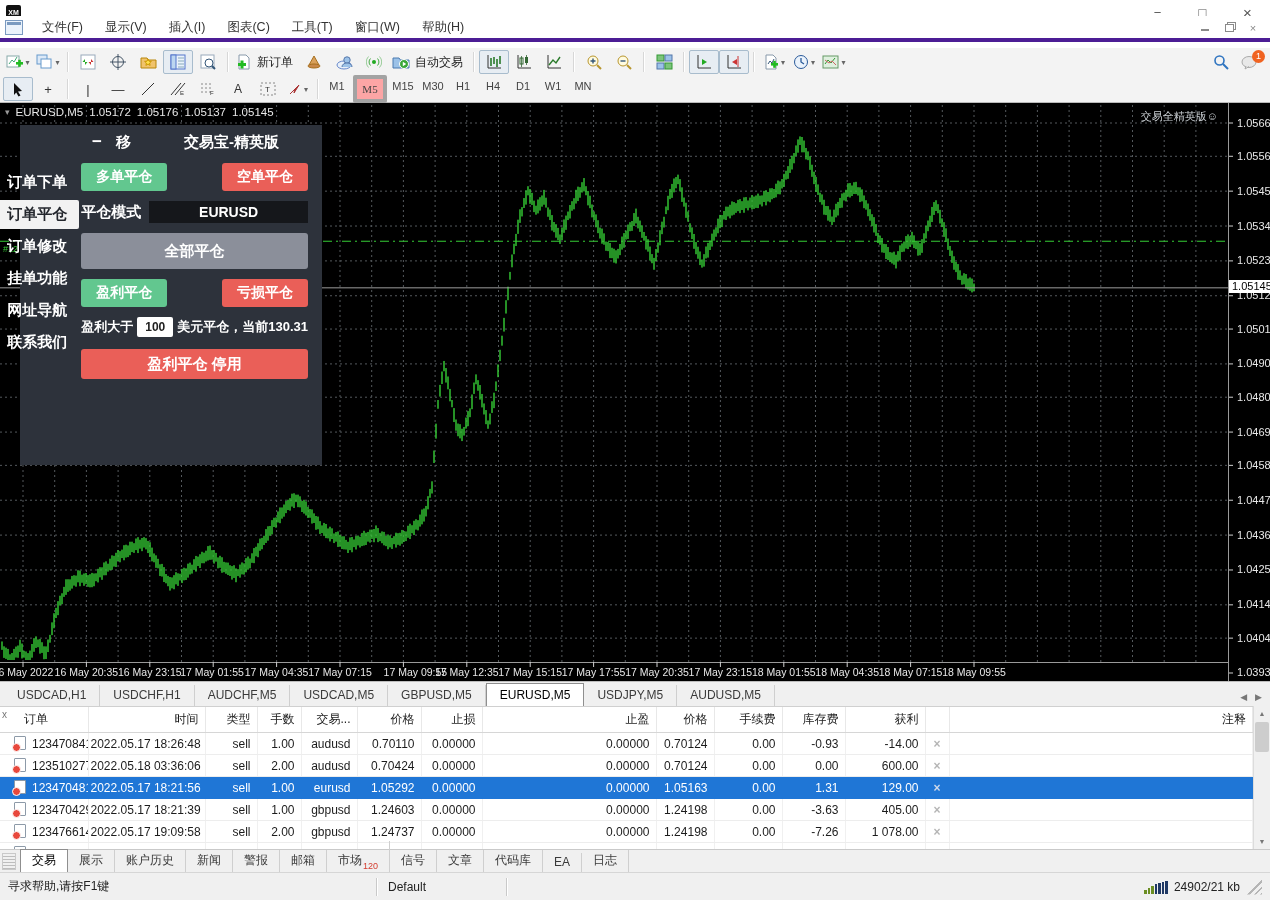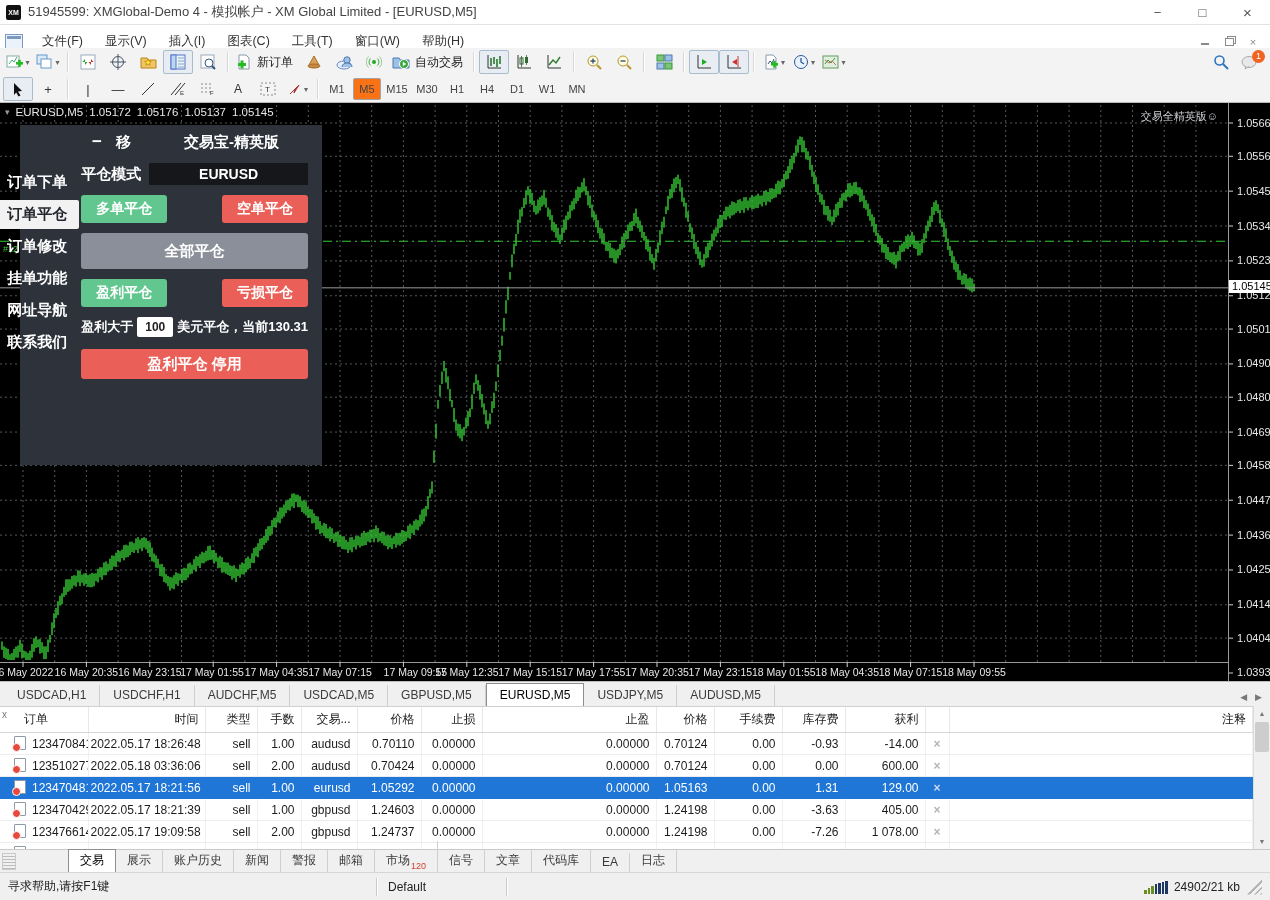--- a/index.html
+++ b/index.html
@@ -9,22 +9,22 @@
   
   #titlebar{position:absolute;left:0;top:0;width:1270px;height:24px;background:#fff;
             border-bottom:1px solid #e3e3e3;display:flex;align-items:center;}
   #xm-logo{width:15px;height:15px;background:#111;color:#fff;font-size:7px;font-weight:bold;
            display:flex;align-items:center;justify-content:center;border-radius:2px;margin:0 7px 0 6px;}
   #title-text{font-size:13px;color:#444;}
   .win-ctrls{margin-left:auto;display:flex;height:100%;}
   .win-btn{width:45px;height:100%;display:flex;align-items:center;justify-content:center;
            font-size:13px;color:#555;}
   
-  #menubar{position:absolute;left:0;top:30px;width:1270px;height:22px;background:#fff;
-           display:flex;align-items:center;border-bottom:7px solid #4c1d95;}
+  #menubar{position:absolute;left:0;top:16px;width:1270px;height:22px;background:#fff;
+           display:flex;align-items:center;border-bottom:4px solid #4c1d95;}
   #menubar .child-ico{width:16px;height:13px;border:1px solid #7a9ac0;background:#eaf2fb;margin:0 8px 0 5px;position:relative;}
   #menubar .child-ico::after{content:"";position:absolute;left:1px;top:1px;right:1px;height:3px;background:#7a9ac0;}
   .menu-item{font-size:12.5px;color:#333;padding:2px 11px;}
   .child-win-ctrls{margin-left:auto;display:flex;align-items:center;gap:10px;padding-right:10px;}
   .cw{width:14px;height:12px;display:flex;align-items:flex-end;justify-content:center;color:#8a8a8a;font-size:11px;line-height:10px;}
   .cw .bar{width:8px;height:2px;background:#8a8a8a;margin-bottom:2px;}
   .cw .rest{width:7px;height:6px;border:1px solid #8a8a8a;box-shadow:2px -2px 0 -1px #fff,2px -2px 0 0 #8a8a8a;margin-bottom:1px;}
 
   
   #toolbar1{position:absolute;left:0;top:48px;width:1270px;height:28px;background:#f3f3f3;
@@ -32,21 +32,21 @@
   #toolbar2{position:absolute;left:0;top:76px;width:1270px;height:27px;background:#f3f3f3;
             display:flex;align-items:center;padding-left:3px;box-sizing:border-box;border-bottom:1px solid #b9b9b9;}
   .tsep{width:1px;height:20px;background:#d7d7d7;margin:0 4px;border-right:1px solid #fff;}
   .tbtn{height:22px;min-width:24px;display:flex;align-items:center;justify-content:center;
         border:1px solid transparent;border-radius:2px;padding:0 2px;gap:2px;}
   .tbtn.pressed{background:#e7edf3;border:1px solid #a8bccd;}
   .tbtn .dd{font-size:8px;color:#666;}
   .tbtn .lab{font-size:12px;color:#222;padding:0 3px;}
   .tfbtn{height:20px;min-width:26px;display:flex;align-items:center;justify-content:center;
          font-size:11px;color:#444;border:1px solid transparent;border-radius:2px;}
-  .tfbtn.active{background:#f97316;border:1px solid #a3a3a3;}
+  .tfbtn.active{background:#fca5a5;border:4px solid #a3a3a3;font-family:Liberation Serif, serif;}
   .tool-glyph{font-size:13px;color:#333;}
   #tb-right{margin-left:auto;display:flex;align-items:center;gap:12px;padding-right:12px;}
   .badge{position:absolute;top:-5px;right:-7px;background:#f06321;color:#fff;border-radius:50%;
          width:13px;height:13px;font-size:9px;display:flex;align-items:center;justify-content:center;}
 
   
   #chart-area{position:absolute;left:0;top:103px;width:1270px;height:578px;background:#000;}
   #chart-svg{position:absolute;left:0;top:0;pointer-events:none;}
   #ohlc-line{position:absolute;left:5px;top:3px;color:#e8e8e8;font-size:11.5px;display:flex;gap:6px;align-items:center;z-index:3;}
   #ohlc-line .tri{color:#9a9a9a;font-size:9px;}
@@ -112,21 +112,21 @@
   .xcell{color:#b5b5b5;font-weight:bold;text-align:center !important;padding:3px 0 !important;}
   #orders tr.selected .xcell{color:#cfd9ea;}
   #term-close{position:absolute;left:2px;top:709px;color:#777;font-size:10px;z-index:3;}
   #vscroll{position:absolute;left:1253px;top:706px;width:17px;height:143px;background:#f0f0f0;border-left:1px solid #dcdcdc;box-sizing:border-box;}
   .varrow{position:absolute;left:0;width:16px;height:15px;display:flex;align-items:center;justify-content:center;
           font-size:7px;color:#777;background:#f0f0f0;}
   #vthumb{position:absolute;left:1px;top:16px;width:14px;height:30px;background:#cdcdcd;border-radius:2px;}
 
   
   #terminal-tabs{position:absolute;left:0;top:849px;width:1270px;height:23px;background:#f0f0f0;
-                 border-top:1px solid #c9c9c9;display:flex;align-items:flex-end;padding-left:2px;box-sizing:border-box;gap:48px;}
+                 border-top:1px solid #c9c9c9;display:flex;align-items:flex-end;padding-left:2px;box-sizing:border-box;}
   #tabstrip-ico{width:12px;height:15px;margin:0 4px 2px 0;background:
      repeating-linear-gradient(0deg,#bdbdbd 0 1px,#f0f0f0 1px 3px);border:1px solid #c9c9c9;}
   .ttab{font-size:12px;color:#3a3a3a;padding:2px 11px 3px 11px;border-right:1px solid #cfcfcf;display:flex;align-items:flex-end;}
   .ttab.active{background:#fff;border:1px solid #8f8f8f;border-bottom:none;color:#000;}
   .ttab .sub{font-size:9px;color:#d43c2e;margin-left:1px;position:relative;top:2px;margin-top:16px;}
 
   
   #statusbar{position:absolute;left:0;top:872px;width:1270px;height:28px;background:#f0f0f0;
              border-top:1px solid #d6d6d6;display:flex;align-items:center;font-size:12px;color:#222;box-sizing:border-box;}
   .sb-sep{width:1px;height:18px;background:#c9c9c9;border-right:1px solid #fff;}
@@ -139,21 +139,20 @@
         repeating-linear-gradient(135deg,transparent 0 3px,#b5b5b5 3px 4.5px);
         clip-path:polygon(100% 0,100% 100%,0 100%);}
 
   svg{display:block;}
 </style>
 </head>
 <body>
 
 <div id="titlebar">
   <div id="xm-logo">XM</div>
-  <span id="title-text">51945599: XMGlobal-Demo 4 - 模拟帐户 - XM Global Limited - [EURUSD,M5]</span>
   <div class="win-ctrls">
     <span class="win-btn">−</span>
     <span class="win-btn">□</span>
     <span class="win-btn" style="font-size:15px;">×</span>
   </div>
 </div>
 
 <div id="menubar">
   <span class="child-ico"></span>
   <div style="display:flex;">
@@ -1072,27 +1071,27 @@
 
       <div class="pm-item">订单下单</div>
           <div class="pm-item active">订单平仓</div>
           <div class="pm-item">订单修改</div>
           <div class="pm-item">挂单功能</div>
           <div class="pm-item">网址导航</div>
           <div class="pm-item">联系我们</div>
         </div>
       <div id="panel-content">
         <div class="pc-row">
-          <span id="close-mode-label">平仓模式</span>
-          <span id="symbol-select">EURUSD</span>
-        </div>
-        <div class="pc-row">
           <button class="pbtn half green">多单平仓</button>
           <span class="gap"></span>
           <button class="pbtn half red">空单平仓</button>
+        </div>
+        <div class="pc-row">
+          <span id="close-mode-label">平仓模式</span>
+          <span id="symbol-select">EURUSD</span>
         </div>
         <div class="pc-row">
           <button class="pbtn full gray">全部平仓</button>
         </div>
         <div class="pc-row">
           <button class="pbtn half green">盈利平仓</button>
           <span class="gap"></span>
           <button class="pbtn half red">亏损平仓</button>
         </div>
         <div id="rule-row">

